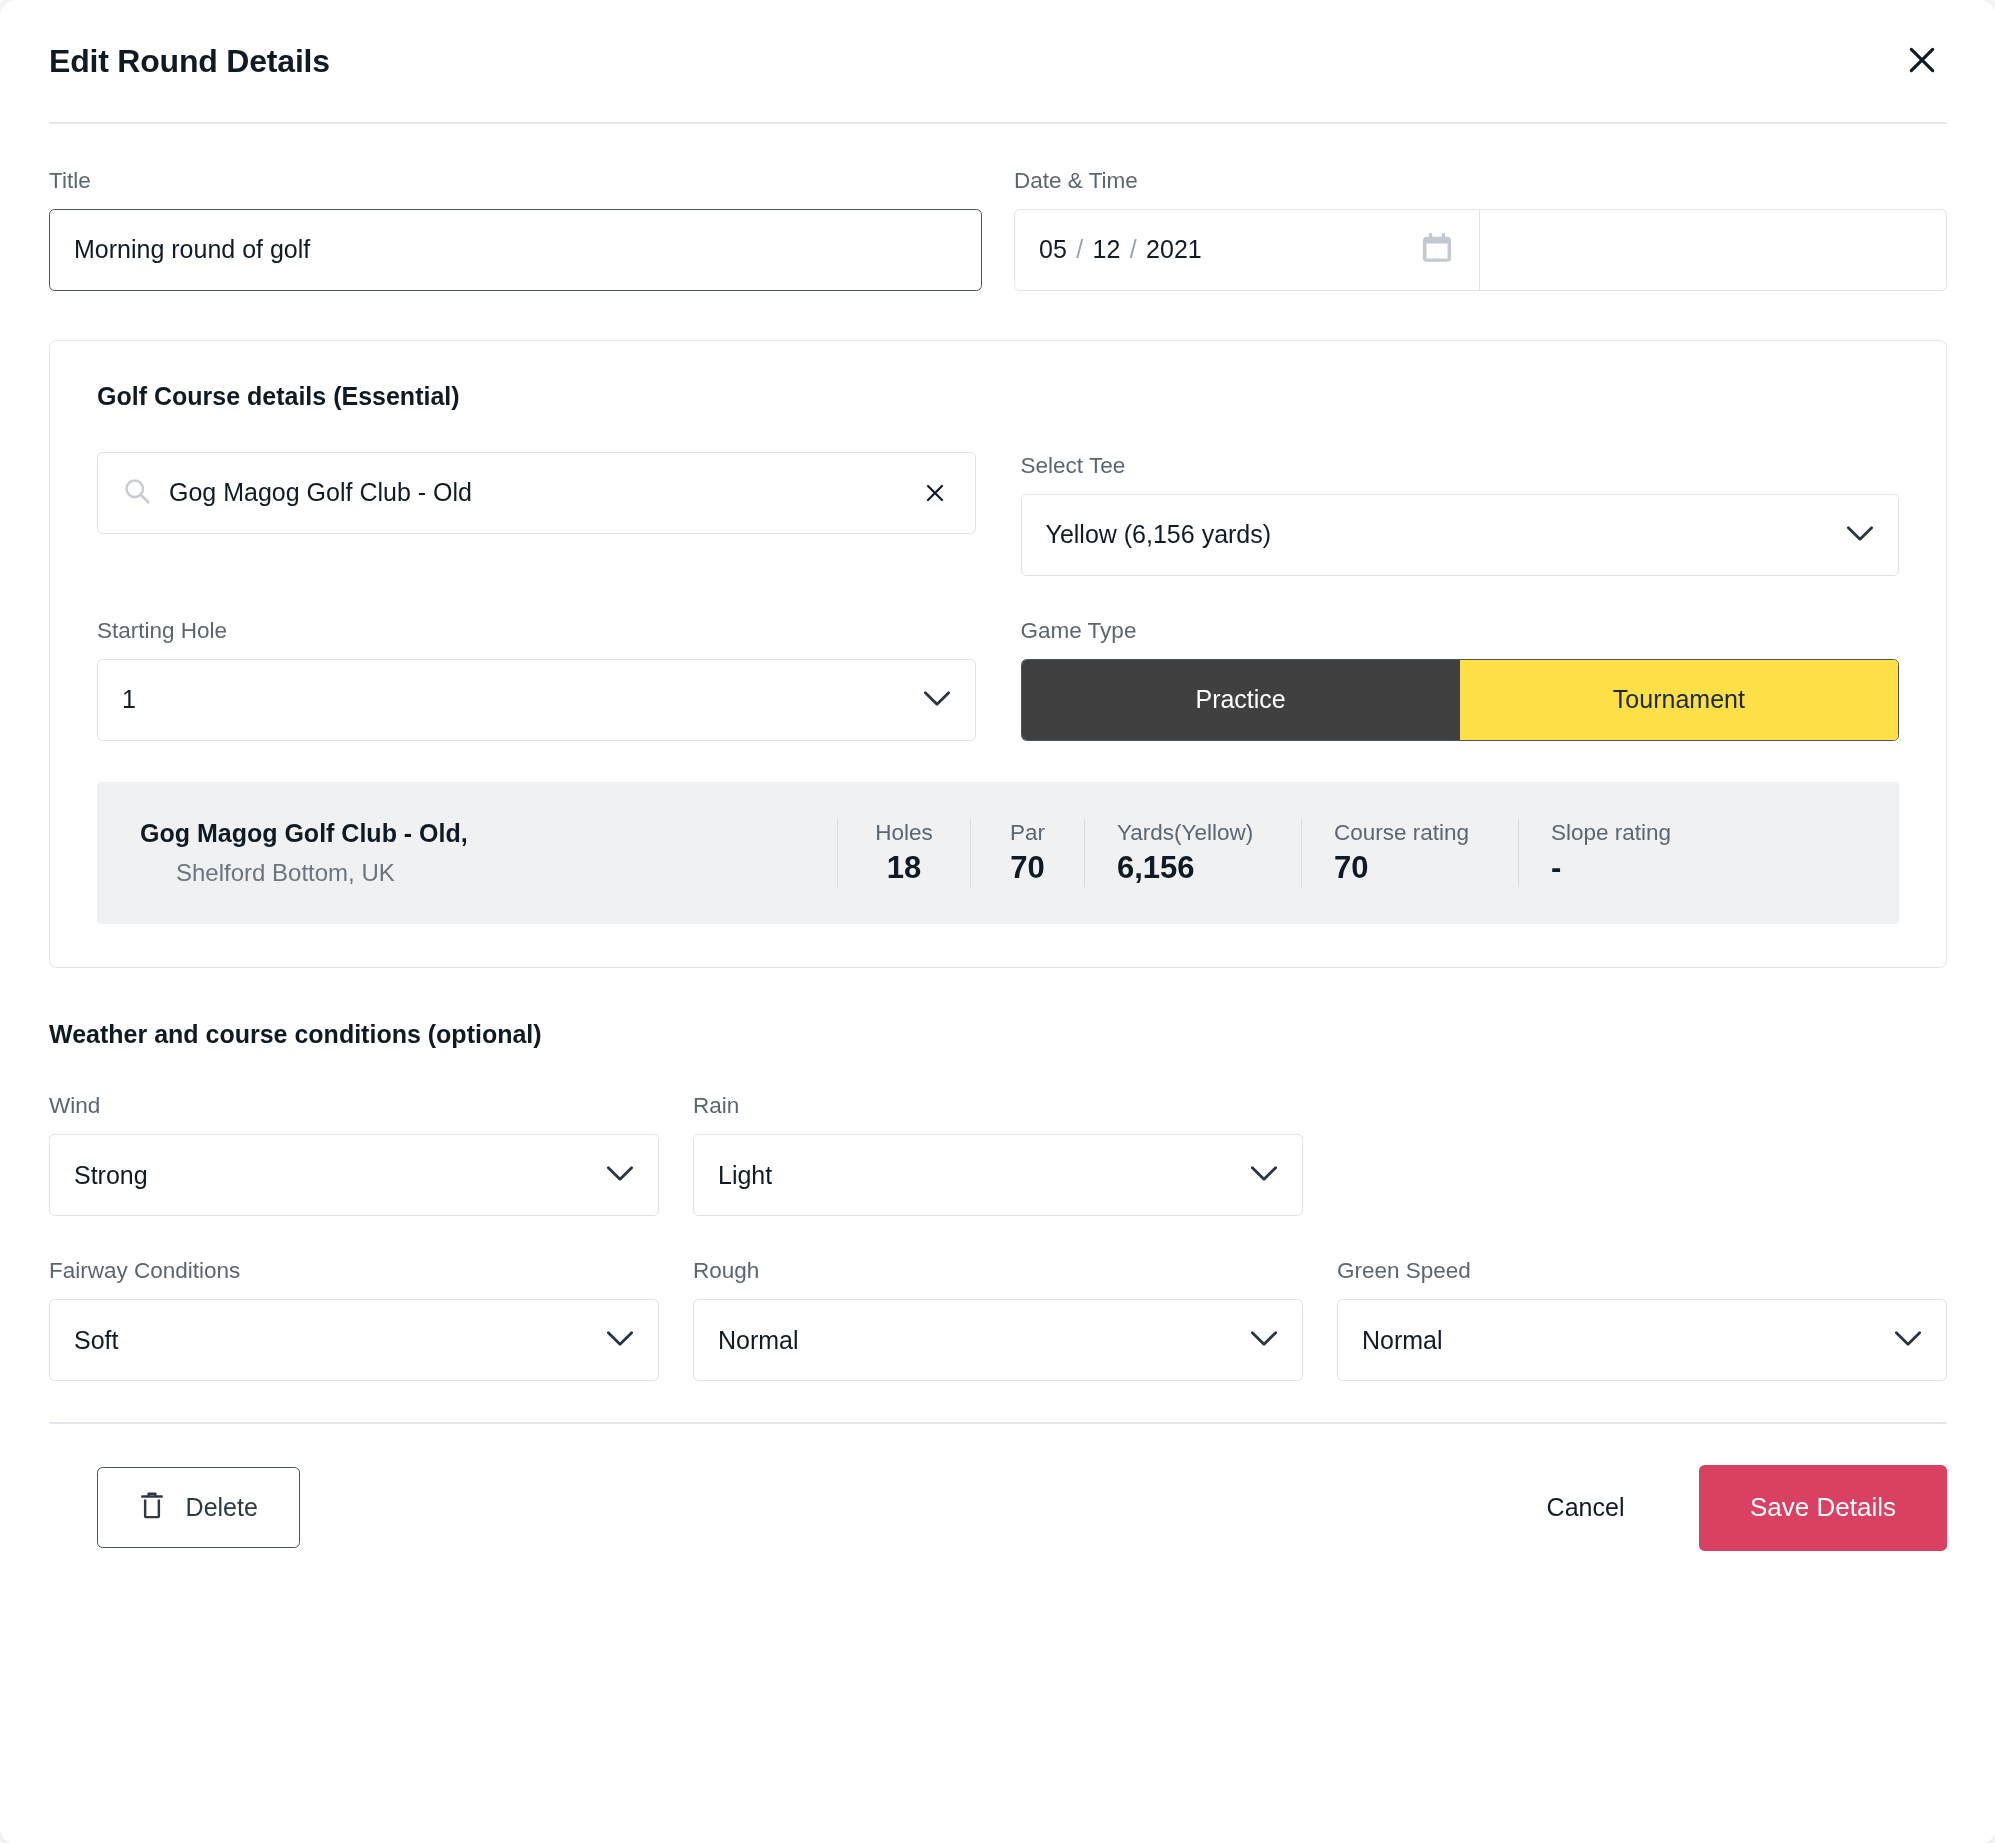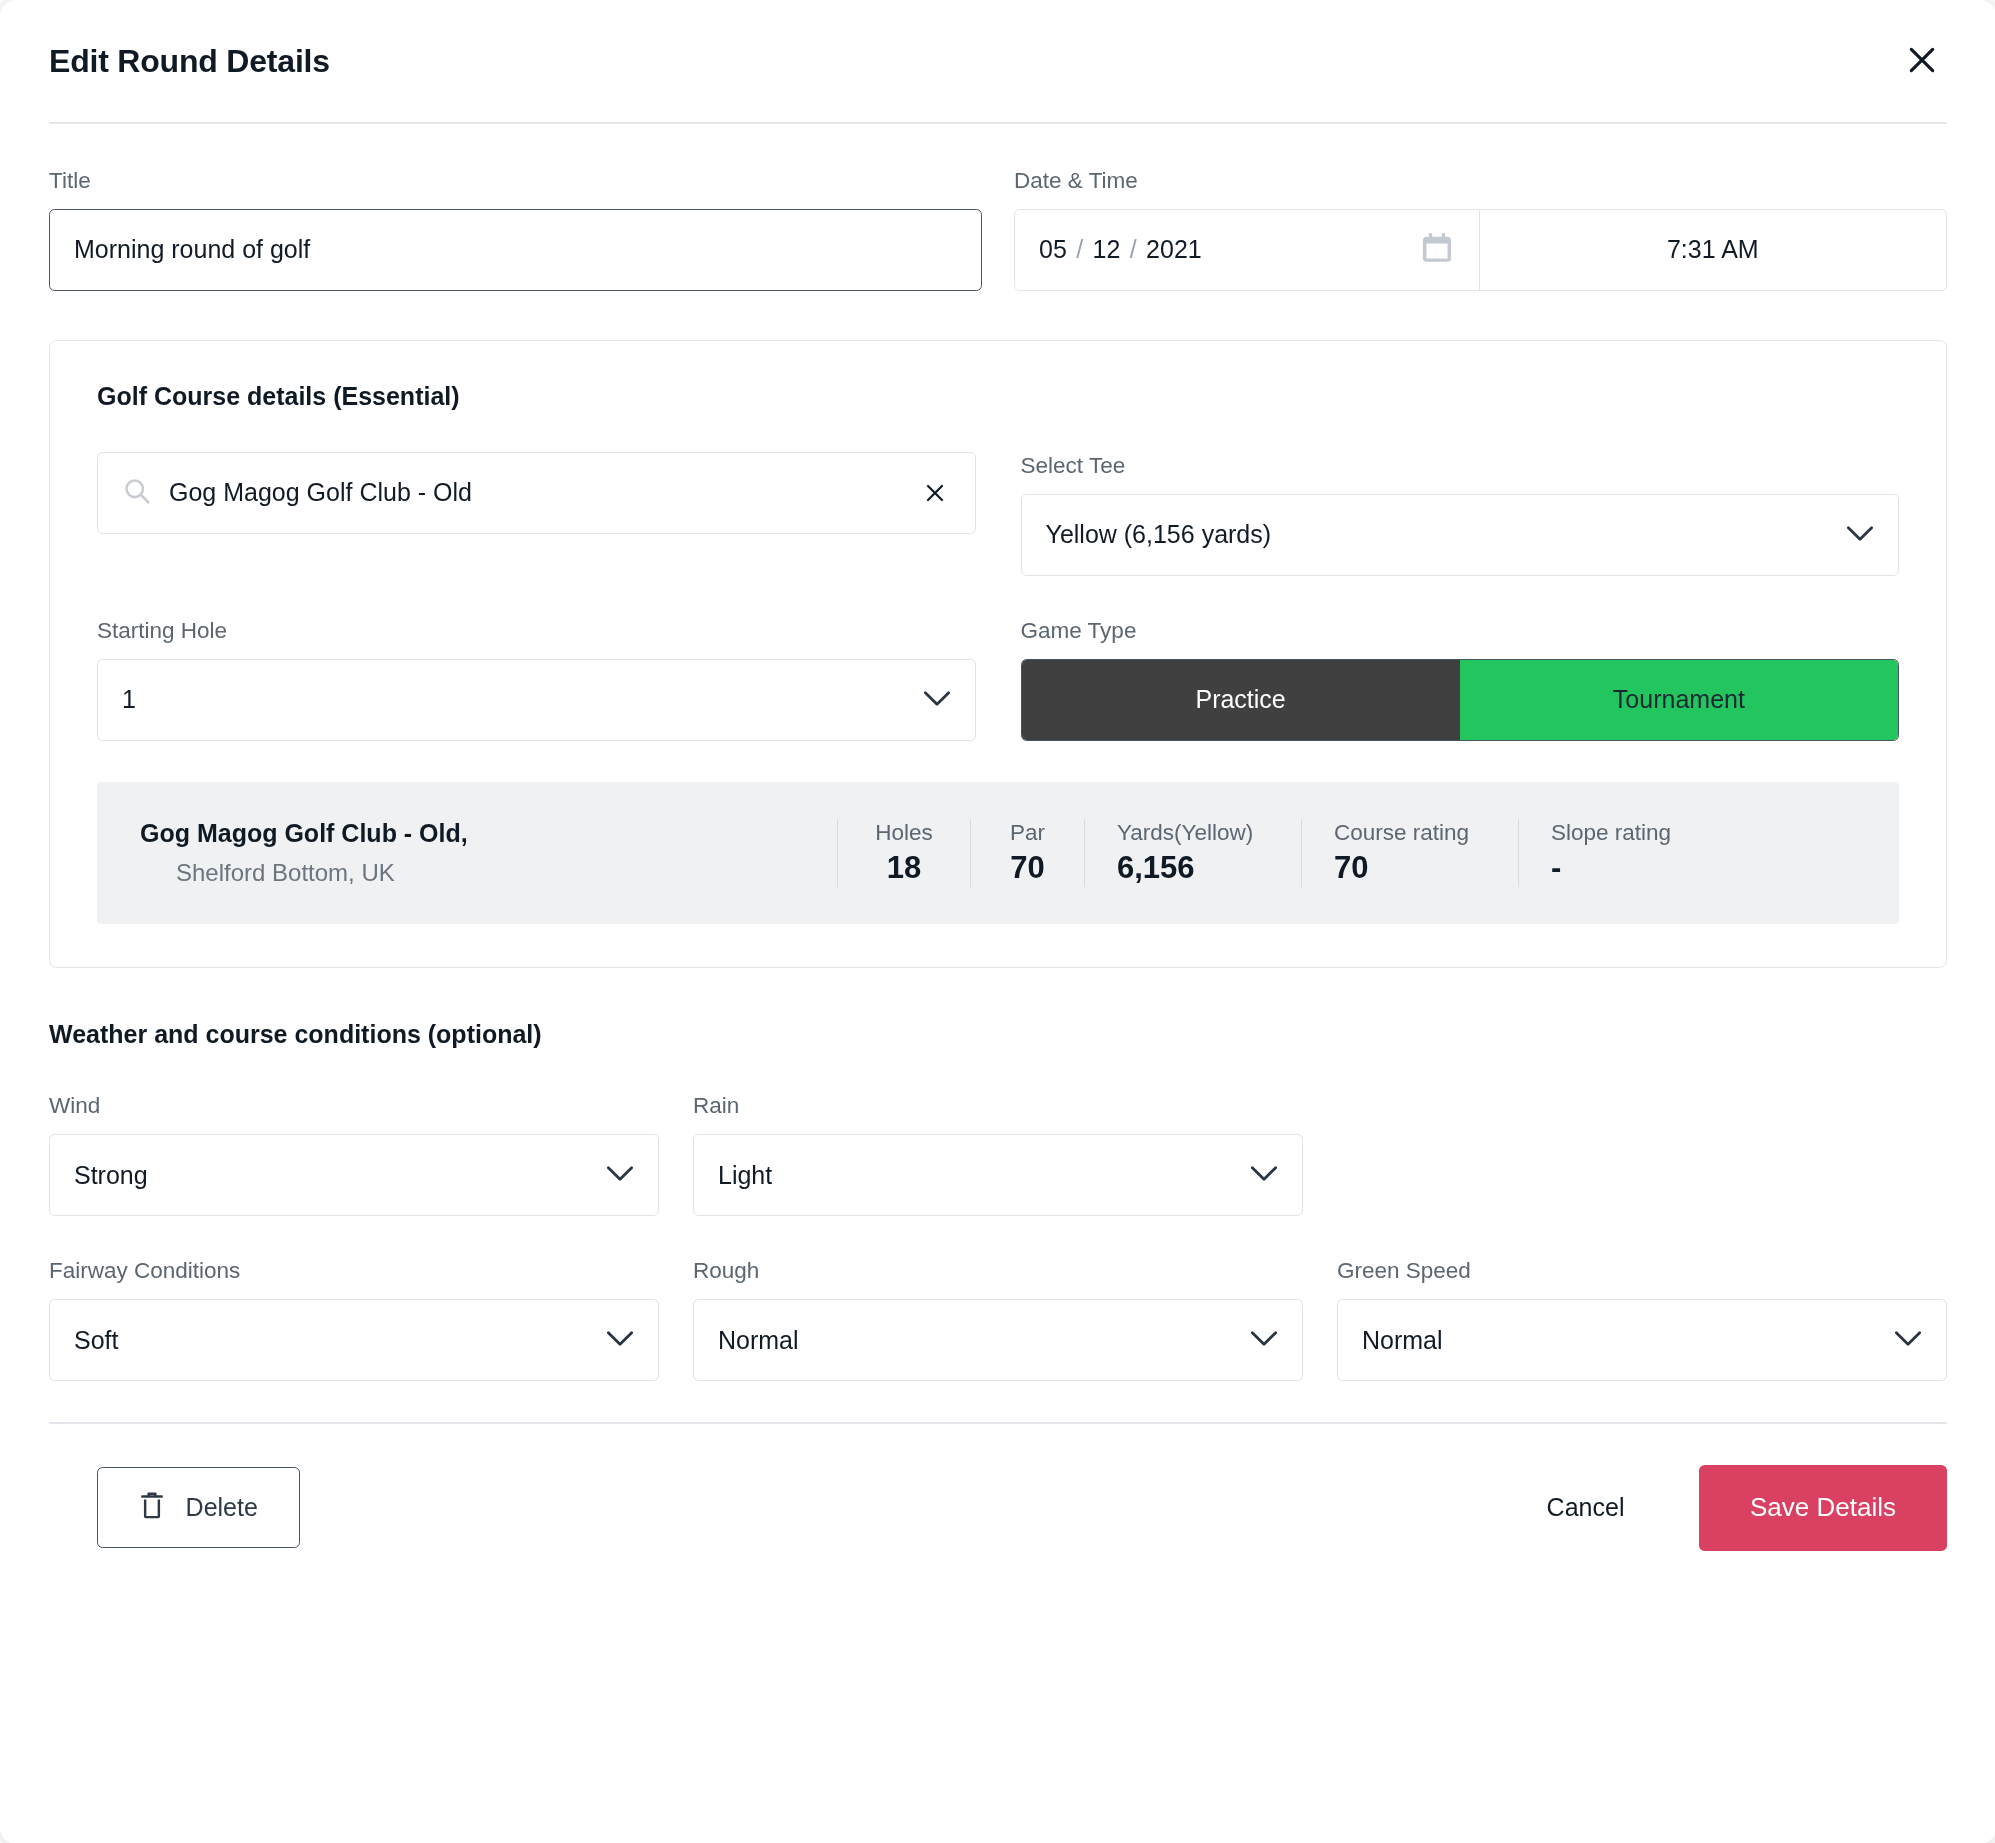--- a/index.html
+++ b/index.html
@@ -207,21 +207,21 @@
     border-radius: 5.6px;
     overflow: hidden;
   }
   .seg {
     flex: 1;
     display: flex;
     align-items: center;
     justify-content: center;
     font-size: 25px;
     cursor: pointer;
-    background: #22c55e;
+    background: #fde047;
     color: #1b2833;
   }
   .seg.active {
     background: #404040;
     color: #ffffff;
   }
 
   
   .stats-strip {
     background: #f0f1f3;
@@ -379,23 +379,20 @@
           <span class="date-seg">2021</span>
           <span class="cal-icon">
             <svg width="32" height="34" viewBox="0 0 20 21">
               <rect x="1.2" y="3.2" width="17.6" height="15.6" rx="2.4" fill="#c3c9d1"></rect>
               <rect x="3.4" y="7.4" width="13.2" height="9.4" fill="#ffffff"></rect>
               <rect x="5" y="0.8" width="2" height="3.6" rx="0.8" fill="#c3c9d1"></rect>
               <rect x="13" y="0.8" width="2" height="3.6" rx="0.8" fill="#c3c9d1"></rect>
             </svg>
           </span>
         </div>
-        <div class="time-part">
-          <span>7:31 AM</span>
-        </div>
       </div>
     </div>
   </div>
 
   <div class="course-card">
     <div class="card-heading">Golf Course details (Essential)</div>
 
     <div class="card-row">
       <div class="card-col">
         <div class="search-input-wrap">

